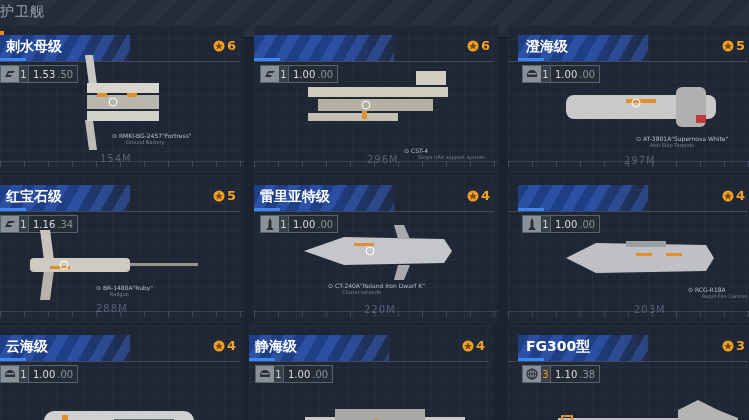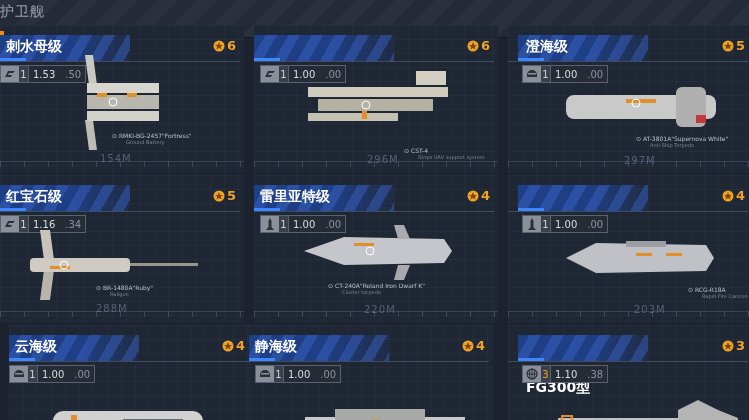--- a/index.html
+++ b/index.html
@@ -48,21 +48,21 @@
     border: 1px solid #5a6270; background: #2d3440;
   }
   .card .stats .ico {
     width: 18px; background: #8a9099; display: flex; align-items: center; justify-content: center;
   }
   .card .stats .lvl {
     width: 10px; font-size: 10px; color: #cfd4dc; background: #3a404a; display: flex; align-items: center; justify-content: center;
     border-right: 1px solid #5a6270;
   }
   .card .stats .lvl.hi { color: #f0a020; }
-  .card .stats .val { font-size: 10px; color: #d8dde5; padding: 0 4px; display: flex; align-items: center; background: #262c36; gap: 8px; }
+  .card .stats .val { font-size: 10px; color: #d8dde5; padding: 0 4px; display: flex; align-items: center; background: #262c36; }
   .card .stats .val .dec { color: #8c93a0; margin-left: 2px; }
   .card .rank {
     position: absolute; right: 8px; top: 13px; display: flex; align-items: center; gap: 2px;
     color: #f2a225; font-weight: bold; font-size: 13px;
   }
   .card .ship { position: absolute; }
   .card .tag {
     position: absolute; font-size: 6px; color: #b9c1cf; white-space: nowrap;
   }
   .card .tag .sub { display: block; color: #7d8697; font-size: 5px; margin-left: 14px; }
@@ -297,21 +297,21 @@
       <polygon points="0,25 30,10 140,12 148,25 140,38 30,40" fill="#bfc1c6"></polygon>
       <rect x="60" y="8" width="40" height="6" fill="#9c9ea4"></rect>
       <rect x="70" y="20" width="16" height="3" fill="#e0902a"></rect>
       <rect x="100" y="20" width="16" height="3" fill="#e0902a"></rect>
     </svg>
     <span class="tag" style="left:180px;top:111px;">⊙ <span>RCG-R18A</span><span class="sub">Rapid-Fire Cannon</span></span>
     <span class="length" style="left:126px;top:129px;">203M</span>
     <div class="ruler"></div>
   </div>
 
-  <div class="card" style="left:0;top:300px;height:95px;margin-left:9px;">
+  <div class="card" style="left:0;top:300px;height:95px;">
     <div class="name-bar"></div>
     <span class="name">云海级</span>
     <div class="line-diag"></div>
     <div class="stats">
       <span class="ico">
           <svg width="12" height="10" viewBox="0 0 12 10">
             <path d="M1 6 A5 5 0 0 1 11 6 L11 8 L1 8 Z" fill="#2a2f38"></path>
             <rect x="2" y="4" width="8" height="1.5" fill="#8a9099"></rect>
           </svg>
         </span>
@@ -362,21 +362,21 @@
     <svg class="ship" style="left:56px;top:80px;" width="160" height="40" viewBox="0 0 160 40">
       <rect x="0" y="12" width="160" height="22" fill="#c8c8c8"></rect>
       <rect x="30" y="4" width="90" height="36" fill="#a8a8a8"></rect>
       <rect x="50" y="18" width="40" height="8" fill="#7c8088"></rect>
       <rect x="68" y="14" width="6" height="14" fill="#e0902a"></rect>
     </svg>
   </div>
 
   <div class="card" style="left:508px;top:300px;width:241px;height:95px;">
     <div class="name-bar" style="left:10px;"></div>
-    <span class="name" style="left:18px;margin-top:41px;">FG300型</span>
+    <span class="name" style="left:18px;">FG300型</span>
     <div class="line-diag"></div>
     <div class="stats" style="left:14px;">
       <span class="ico">
           <svg width="12" height="12" viewBox="0 0 12 12">
             <circle cx="6" cy="6" r="5" fill="none" stroke="#2a2f38" stroke-width="1.2"></circle>
             <line x1="1" y1="6" x2="11" y2="6" stroke="#2a2f38"></line>
             <line x1="6" y1="1" x2="6" y2="11" stroke="#2a2f38"></line>
             <ellipse cx="6" cy="6" rx="2.5" ry="5" fill="none" stroke="#2a2f38"></ellipse>
           </svg>
         </span>

